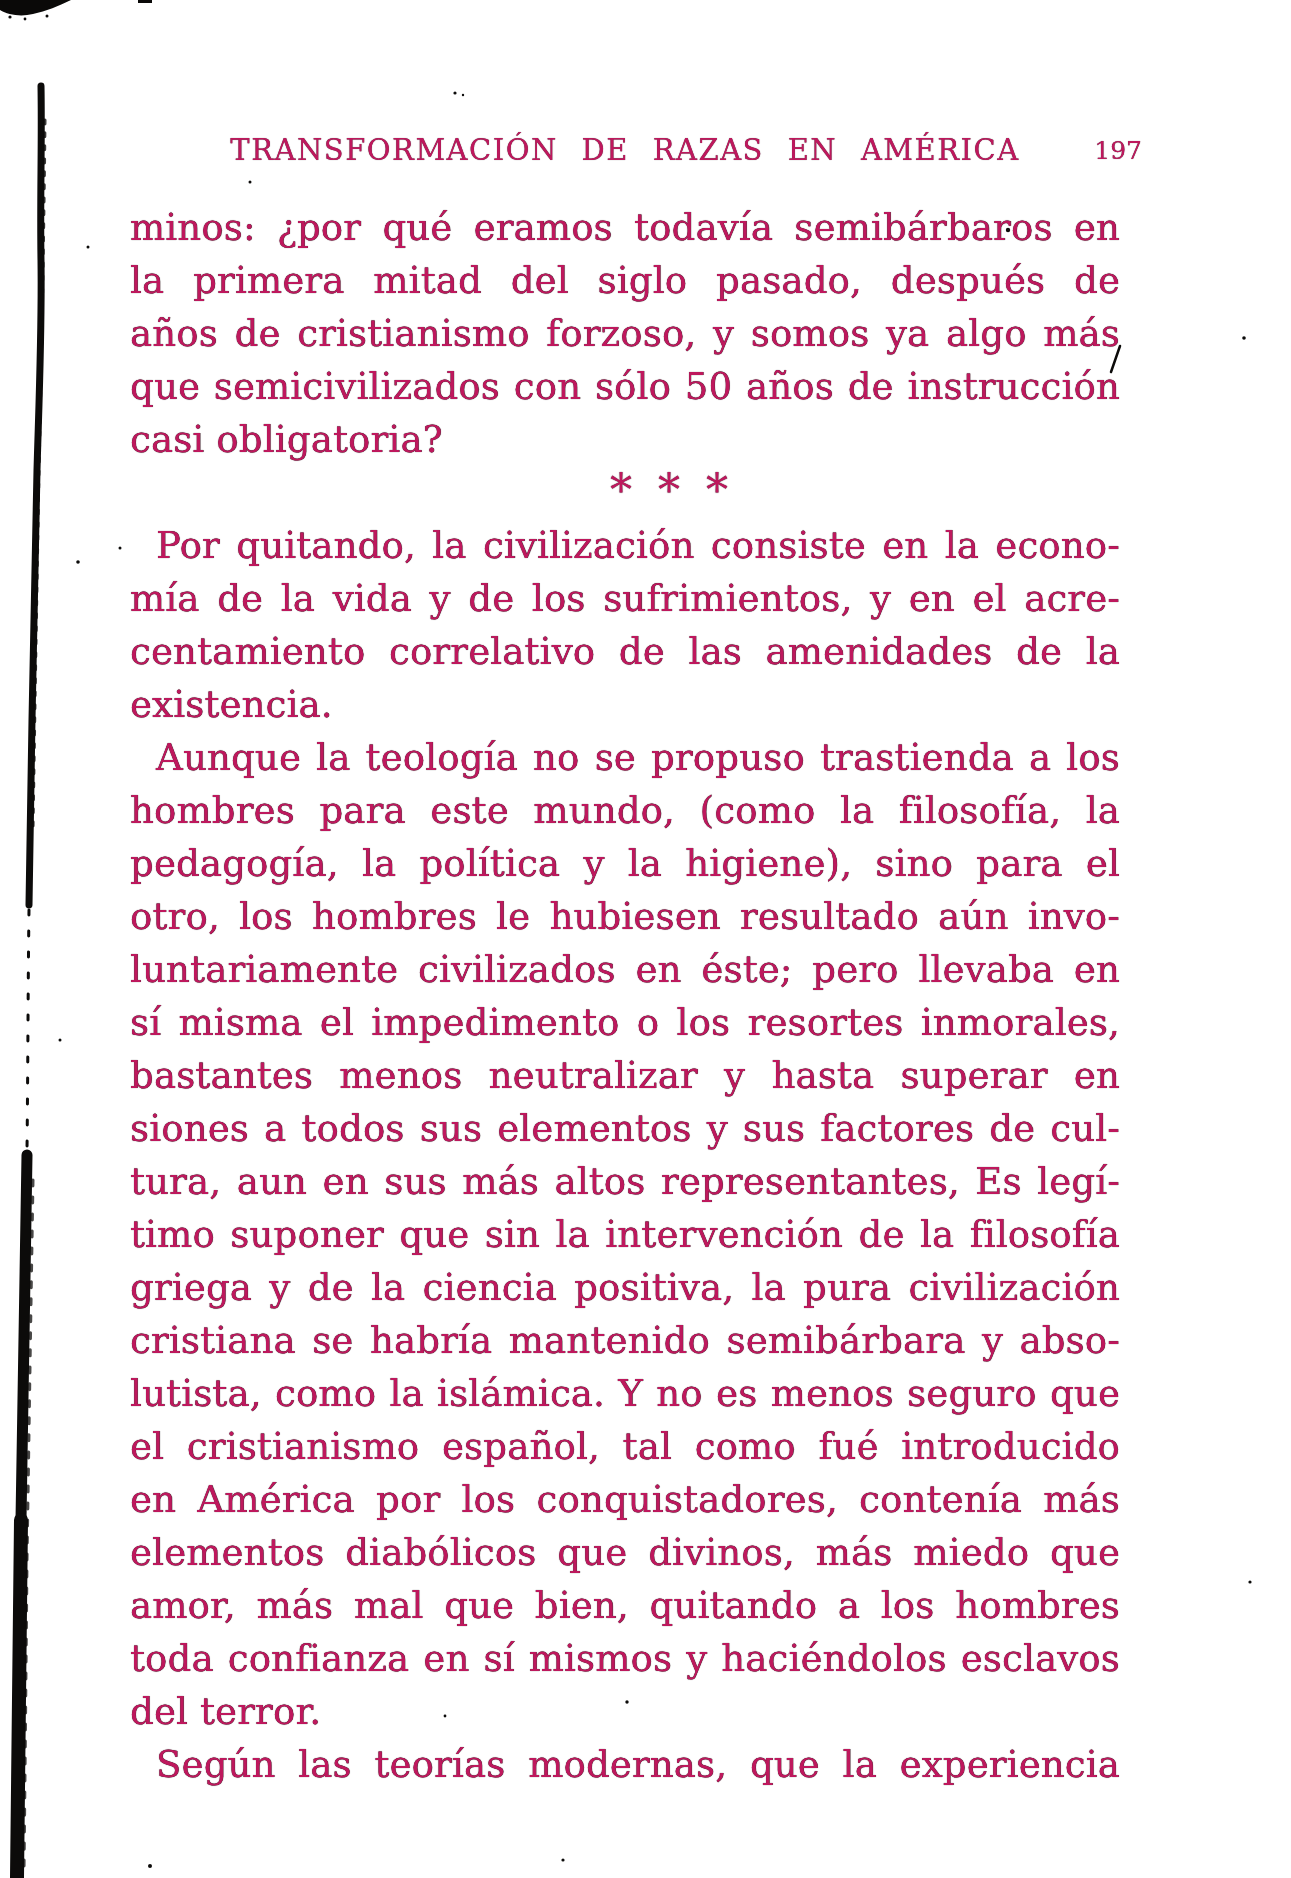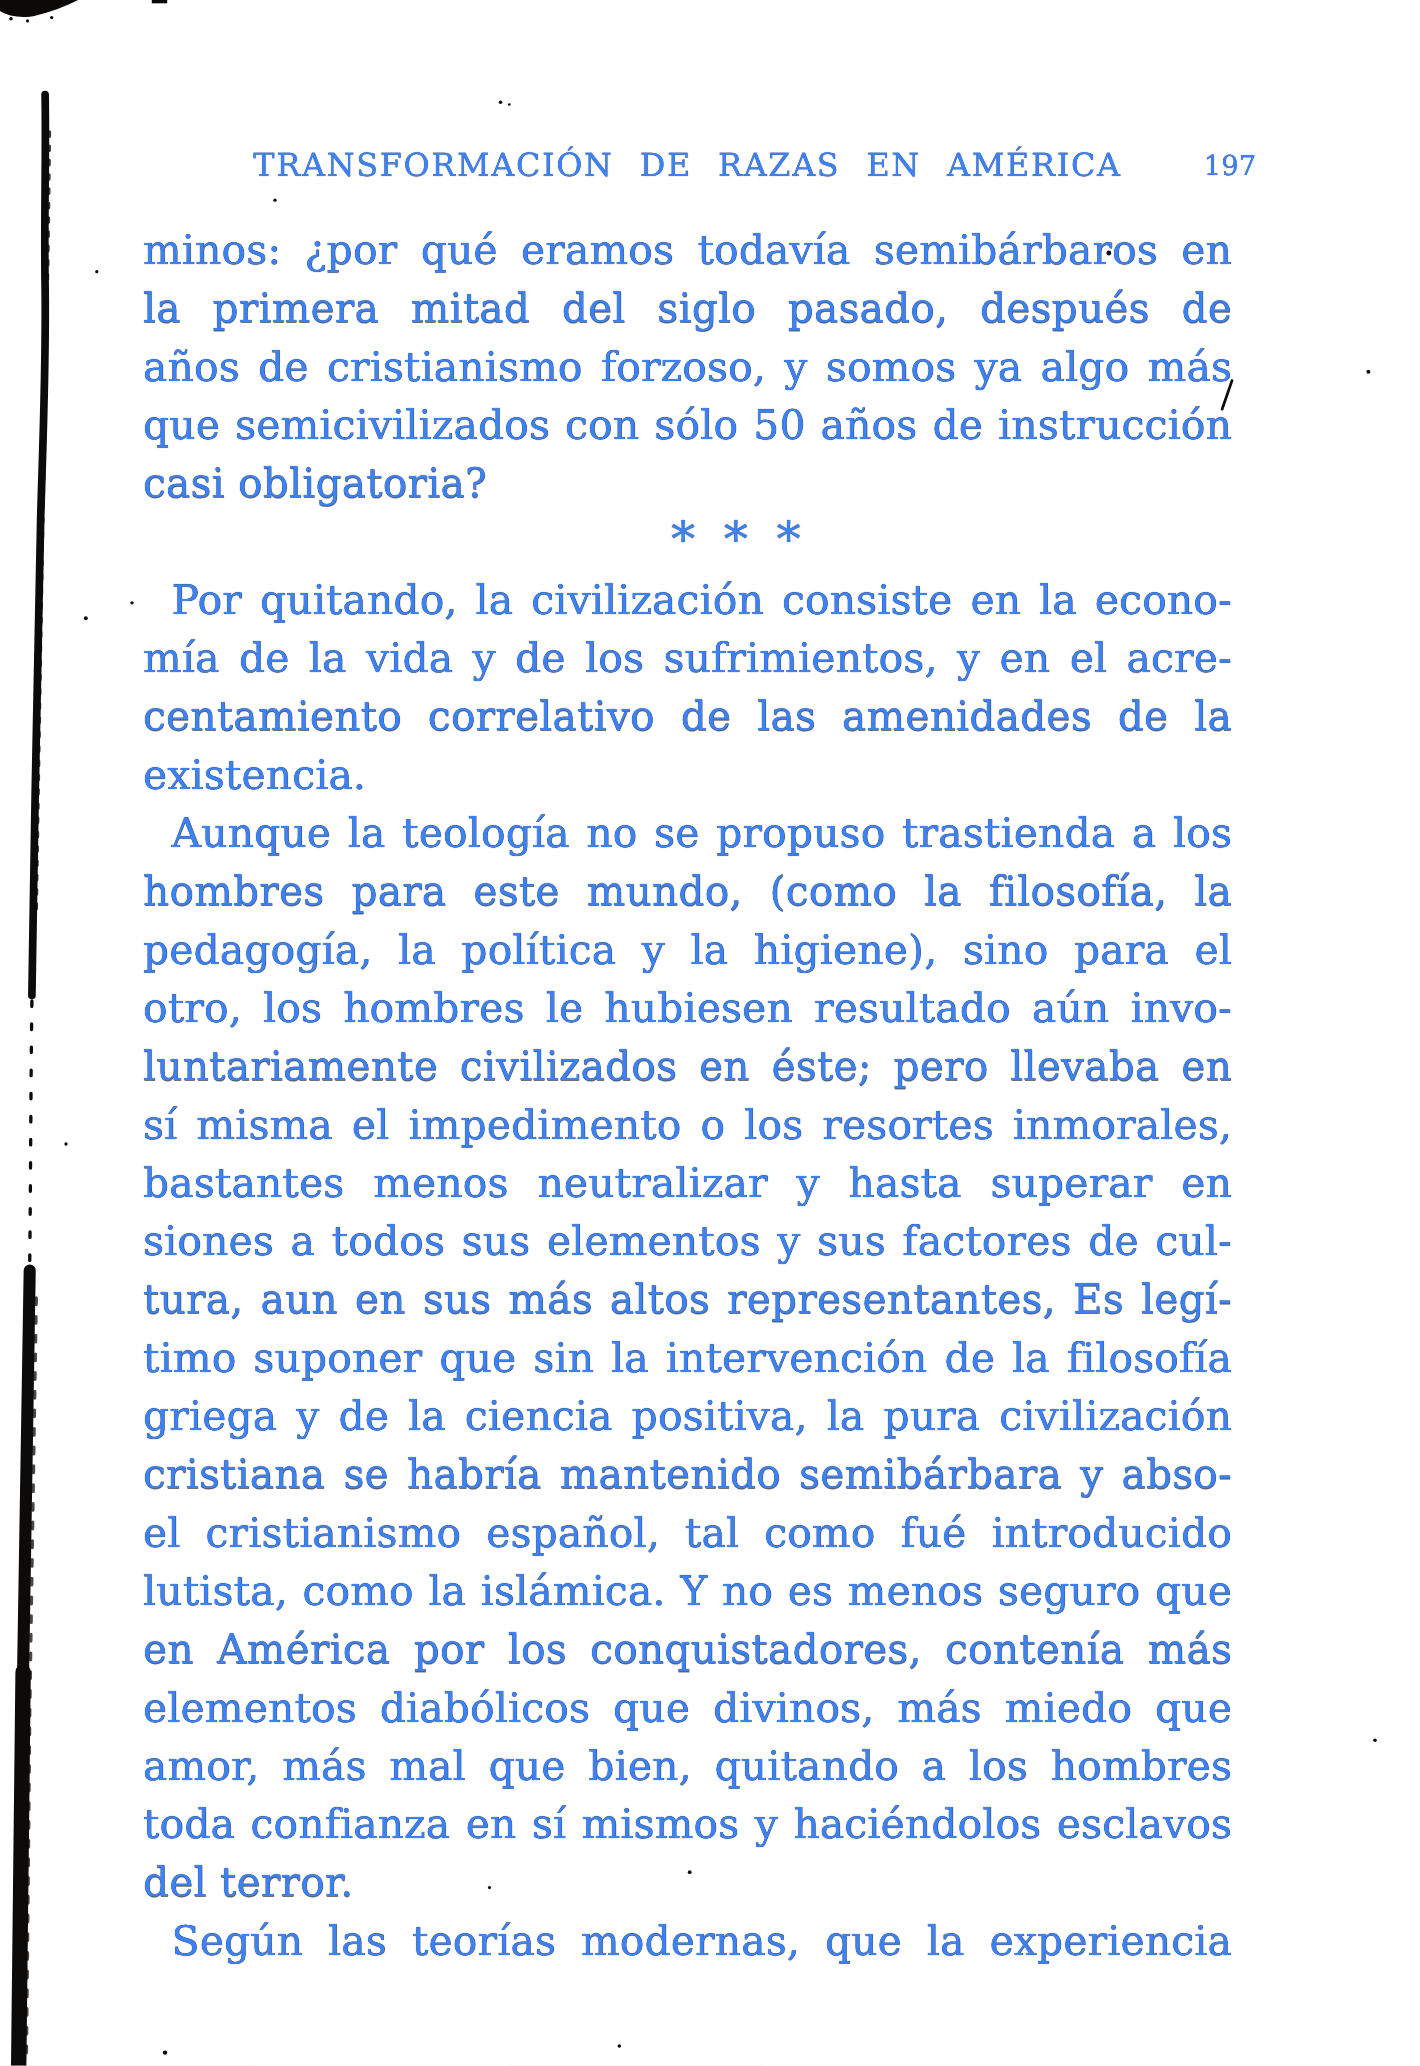--- a/index.html
+++ b/index.html
@@ -3,21 +3,21 @@
 <meta charset="utf-8">
 <style>
   html, body { margin: 0; padding: 0; background: #e8e8e8; }
   .page {
     position: relative;
     width: 1291px;
     height: 1878px;
     background: #ffffff;
     overflow: hidden;
     font-family: "DejaVu Serif", "Liberation Serif", serif;
-    color: #3b82f6;
+    color: #be185d;
   }
   
   .header {
     position: absolute;
     left: 130px;
     top: 128px;
     width: 990px;
     height: 48px;
   }
   .header-title {
@@ -139,22 +139,22 @@
         <div class="line fill">pedagogía, la política y la higiene), sino para el</div>
         <div class="line fill">otro, los hombres le hubiesen resultado aún invo-</div>
         <div class="line fill">luntariamente civilizados en éste; pero llevaba en</div>
         <div class="line fill">sí misma el impedimento o los resortes inmorales,</div>
         <div class="line fill">bastantes menos neutralizar y hasta superar en oca-</div>
         <div class="line fill">siones a todos sus elementos y sus factores de cul-</div>
         <div class="line fill">tura, aun en sus más altos representantes, Es legí-</div>
         <div class="line fill">timo suponer que sin la intervención de la filosofía</div>
         <div class="line fill">griega y de la ciencia positiva, la pura civilización</div>
         <div class="line fill">cristiana se habría mantenido semibárbara y abso-</div>
+        <div class="line fill">lutista, como la islámica. Y no es menos seguro que</div>
         <div class="line fill">el cristianismo español, tal como fué introducido</div>
-        <div class="line fill">lutista, como la islámica. Y no es menos seguro que</div>
         <div class="line fill">en América por los conquistadores, contenía más</div>
         <div class="line fill">elementos diabólicos que divinos, más miedo que</div>
         <div class="line fill">amor, más mal que bien, quitando a los hombres</div>
         <div class="line fill">toda confianza en sí mismos y haciéndolos esclavos</div>
         <div class="line">del terror.</div>
       </div>
       <div class="paragraph">
         <div class="line fill indent">Según las teorías modernas, que la experiencia</div>
       </div>
     </div>

